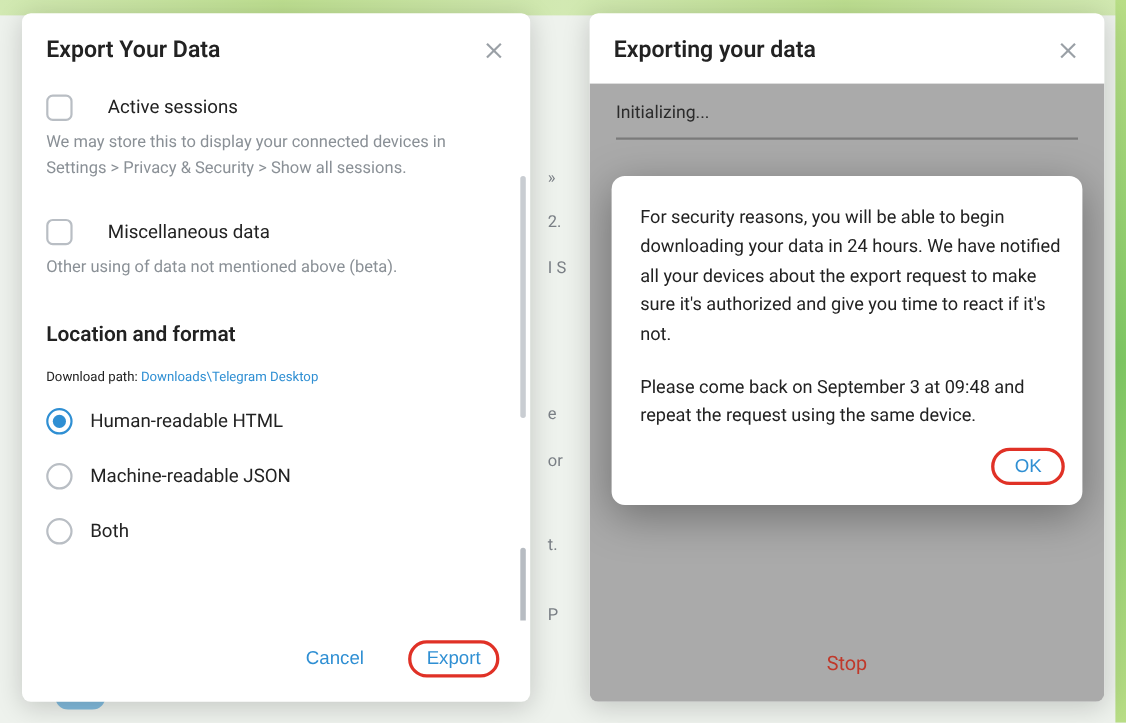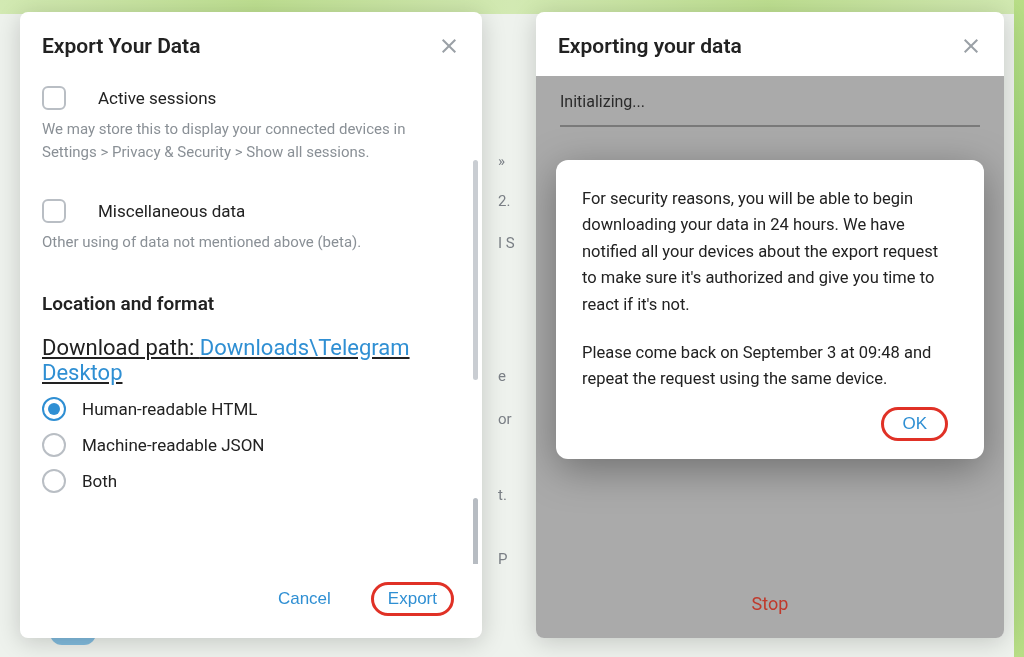--- a/index.html
+++ b/index.html
@@ -25,24 +25,24 @@
   .dlg-body { position:relative; flex:1; overflow:hidden; padding:0 22px 0 22px; }
   .scrollfade-top { height:8px; }
   .checkbox-row { display:flex; align-items:center; gap:32px; margin-top:10px; }
   .cbox { width:24px; height:24px; border:2px solid #b9bec4; border-radius:6px; flex:0 0 auto; }
   .cbox-label { font-size:17px; color:#222; }
   .hint { font-size:15px; color:#8a9096; line-height:1.5; margin-top:8px; }
 
   .section-gap { height:34px; }
   .section-title { font-size:19px; font-weight:600; color:#222; margin-top:4px; }
 
-  .dl-path-row { margin-top:20px; font-size:22px; color:#222;text-decoration:underline; }
+  .dl-path-row { margin-top:20px; font-size:12px; color:#222; }
   .dl-path-link { color:#2f8fd3; }
 
-  .radio-group { margin-top:12px; display:flex; flex-direction:column; gap:12px; }
+  .radio-group { margin-top:22px; display:flex; flex-direction:column; gap:26px; }
   .radio-row { display:flex; align-items:center; gap:16px; cursor:pointer; }
   .radio { width:24px; height:24px; border:2px solid #b9bec4; border-radius:50%; display:flex; align-items:center; justify-content:center; flex:0 0 auto; }
   .radio.checked { border-color:#2f8fd3; }
   .radio.checked::after { content:""; width:12px; height:12px; background:#2f8fd3; border-radius:50%; }
   .radio-label { font-size:17px; color:#222; }
 
   .dlg-footer { display:flex; justify-content:flex-end; align-items:center; gap:30px; padding:18px 28px 22px 22px; }
   .btn-text { font-size:17px; color:#2f8fd3; cursor:pointer; background:none; border:none; padding:6px 10px; }
   .ring-red { border:3px solid #e03126; border-radius:20px; padding:4px 14px; display:inline-flex; align-items:center; justify-content:center; }
 
@@ -56,21 +56,21 @@
 
   
   .dlg-right { position:absolute; left:536px; top:12px; width:468px; height:626px;
     background:#fff; border-radius:8px; box-shadow:0 4px 24px rgba(0,0,0,.18); display:flex; flex-direction:column; overflow:hidden; }
   .dlg-right .dlg-header { padding:22px 22px 18px 22px; }
   .scrim { position:relative; flex:1; background:rgba(100,100,100,.55); display:flex; flex-direction:column; }
   .init-row { padding:16px 24px 4px 24px; font-size:16px; color:#2b2b2b; }
   .init-rule { margin:10px 24px 0 24px; height:2px; background:#5a5a5a; opacity:.6; }
 
   .popup { position:absolute; left:20px; right:20px; top:84px; background:#fff; border-radius:12px;
-    box-shadow:0 10px 40px rgba(0,0,0,.35); padding:26px 36px 18px 26px; }
+    box-shadow:0 10px 40px rgba(0,0,0,.35); padding:26px 16px 18px 26px; }
   .popup p { font-size:16.5px; color:#222; line-height:1.6; }
   .popup .spacer { height:22px; }
   .popup-footer { display:flex; justify-content:flex-end; margin-top:14px; }
 
   .stop-btn { position:absolute; left:0; right:0; bottom:24px; text-align:center; font-size:18px; color:#c0392b; }
 </style>
 </head>
 <body>
 
 <div class="stage">

